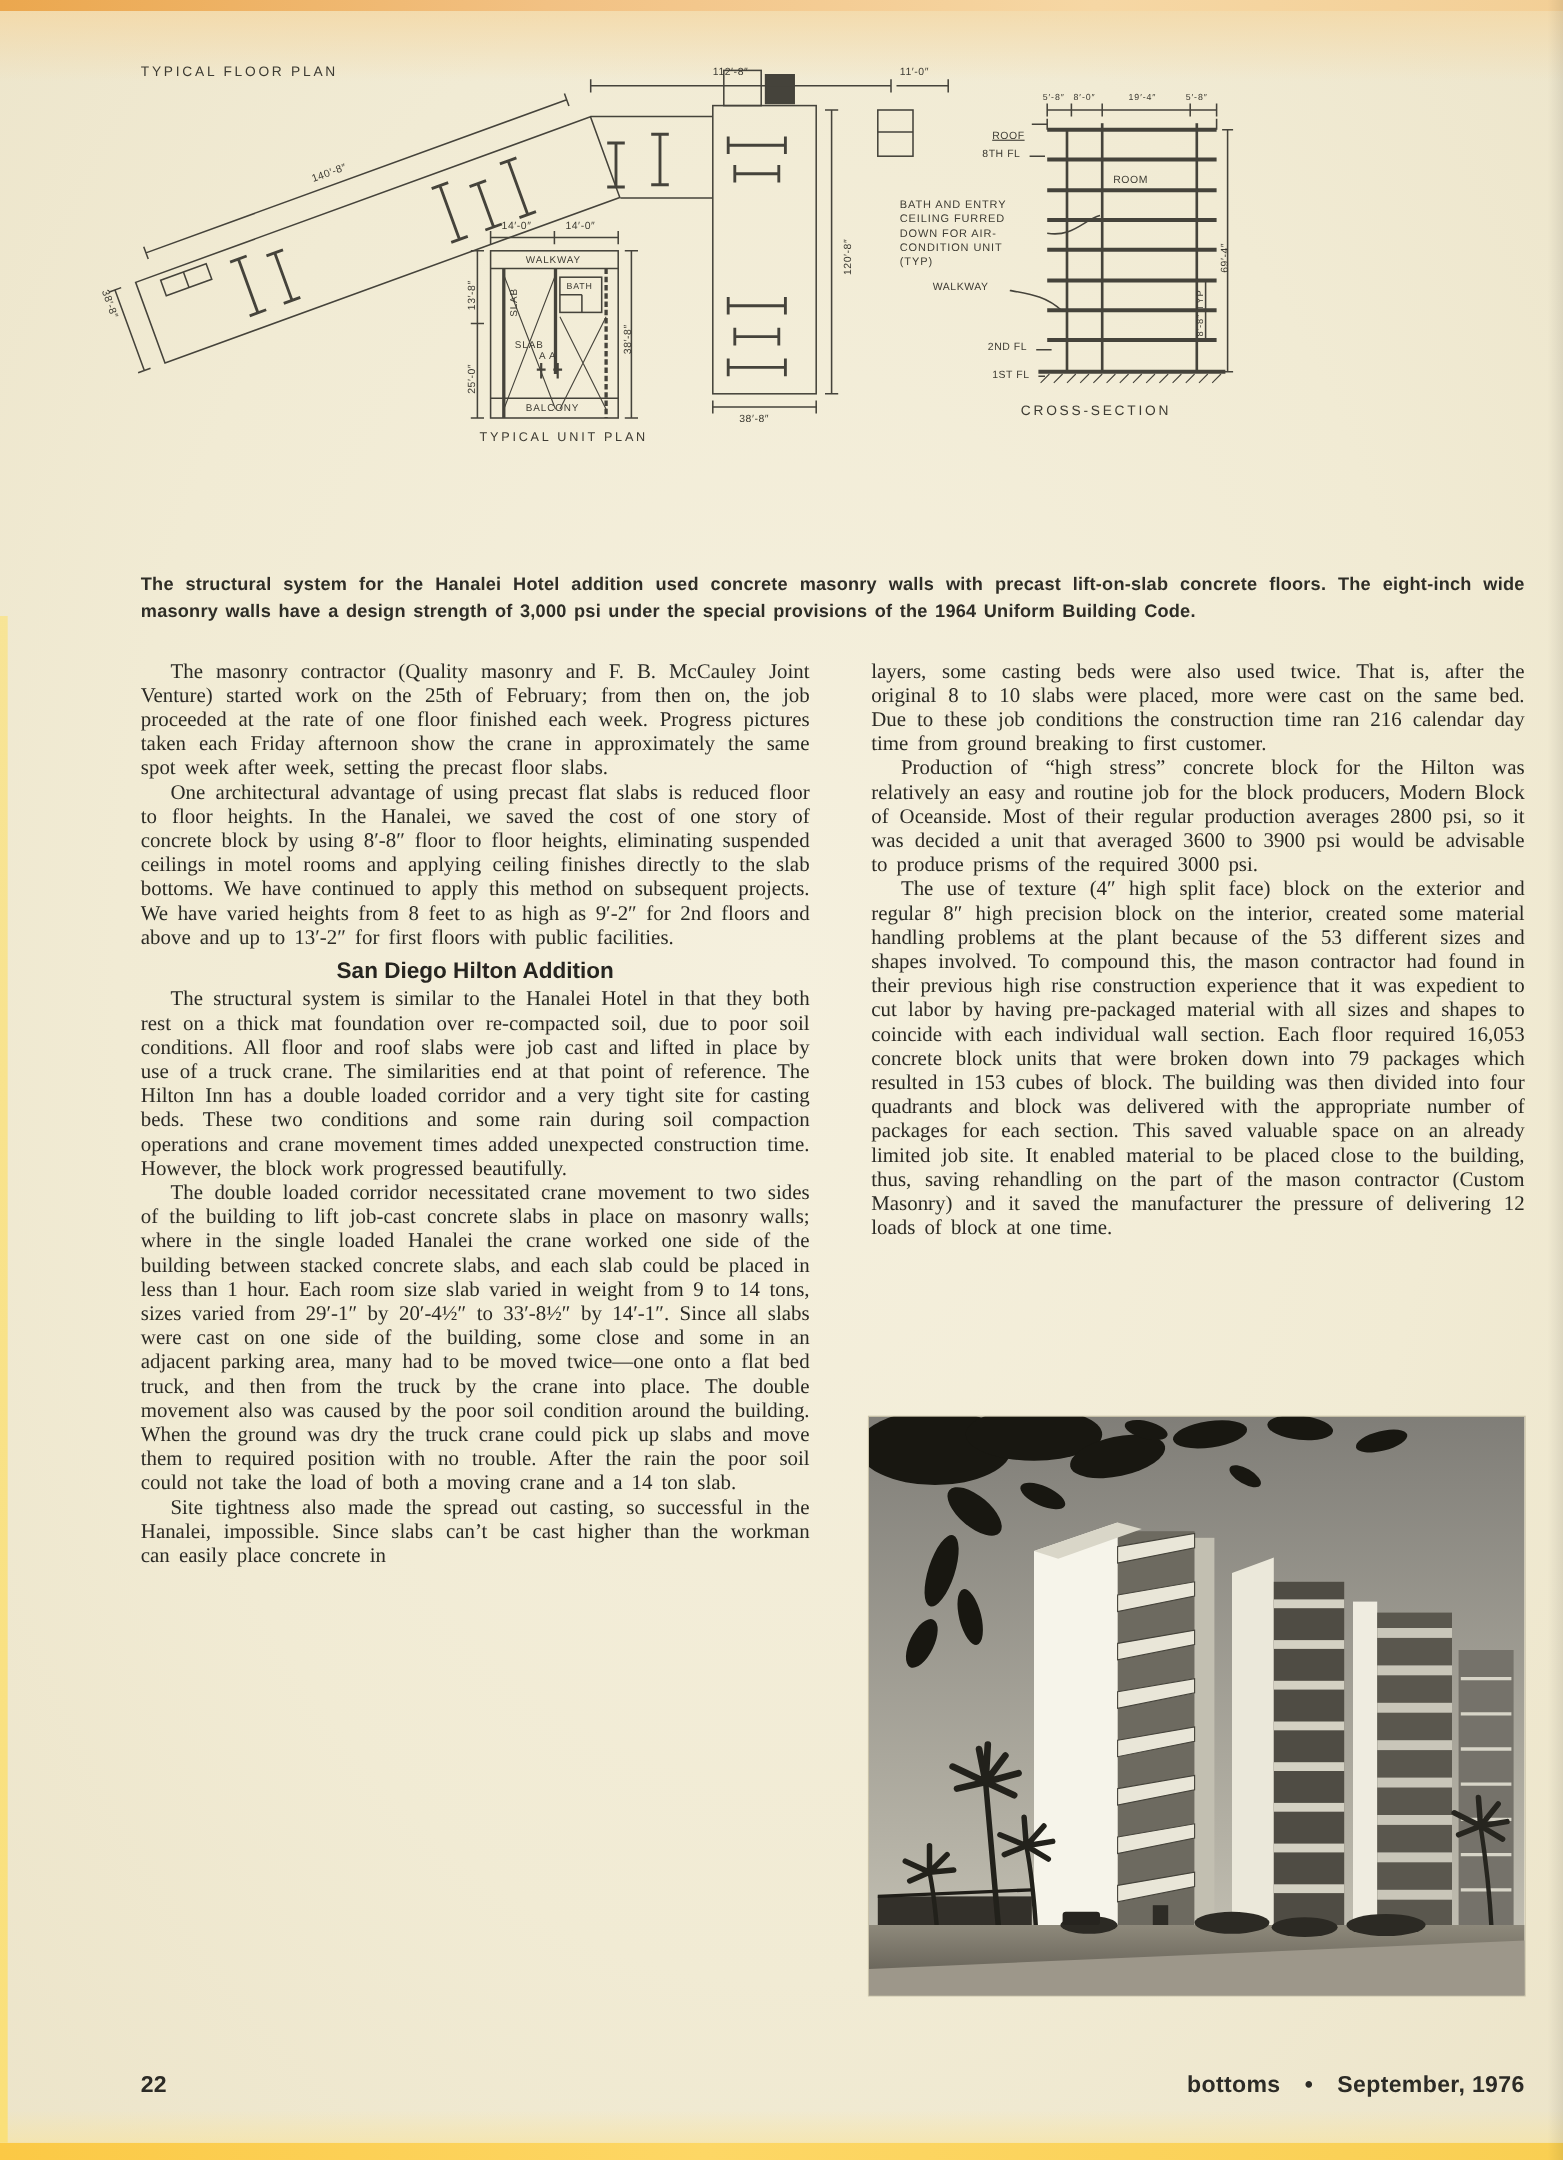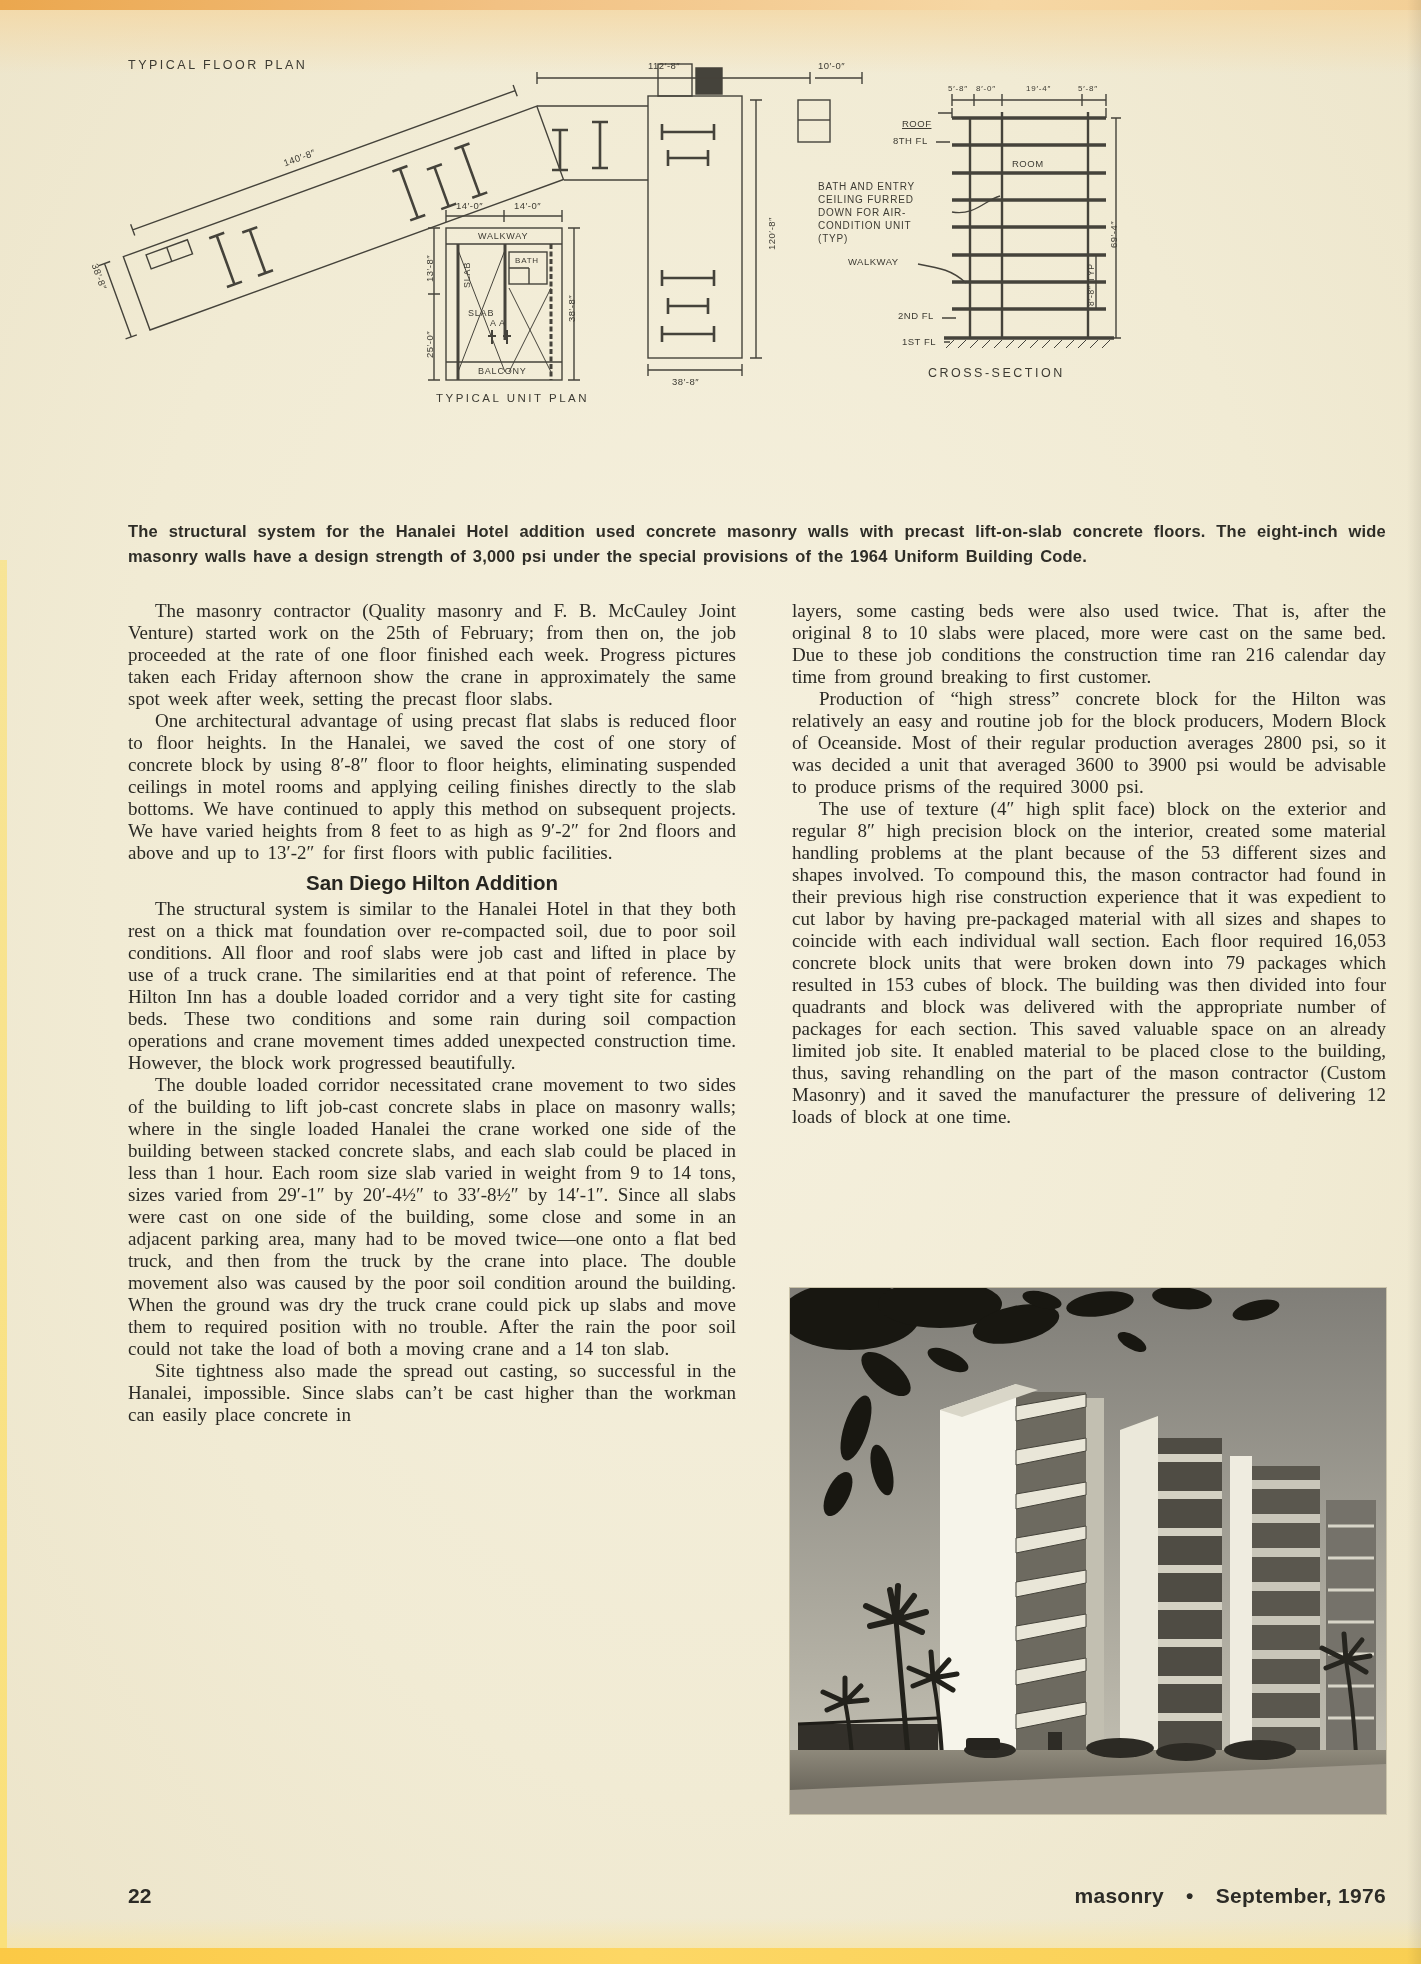--- a/index.html
+++ b/index.html
@@ -188,21 +188,21 @@
       <path d="M952 212 C975 216 985 200 1000 196"></path>
       <path d="M938 113 h14 M936 142 h14"></path>
       <path d="M942 318 h14 M944 342 h6"></path>
     </g>
   </svg>
 
   <span class="diag-label dl-title" style="left:128px;top:58px;">TYPICAL FLOOR PLAN</span>
   <span class="diag-label dl-dim rot" style="left:282px;top:158px;transform:rotate(-20deg);">140′-8″</span>
   <span class="diag-label dl-dim rot" style="left:100px;top:262px;transform:rotate(70deg);">38′-8″</span>
   <span class="diag-label dl-dim" style="left:648px;top:60px;">112′-8″</span>
-  <span class="diag-label dl-dim" style="left:818px;top:60px;">10′-0″</span>
+  <span class="diag-label dl-dim" style="left:818px;top:60px;">11′-0″</span>
   <span class="diag-label dl-dim rot" style="left:766px;top:250px;transform:rotate(-90deg);">120′-8″</span>
   <span class="diag-label dl-dim" style="left:672px;top:376px;">38′-8″</span>
 
   <span class="diag-label dl-dim" style="left:456px;top:200px;">14′-0″</span>
   <span class="diag-label dl-dim" style="left:514px;top:200px;">14′-0″</span>
   <span class="diag-label dl-dim rot" style="left:424px;top:282px;transform:rotate(-90deg);">13′-8″</span>
   <span class="diag-label dl-dim rot" style="left:424px;top:358px;transform:rotate(-90deg);">25′-0″</span>
   <span class="diag-label dl-dim rot" style="left:566px;top:322px;transform:rotate(-90deg);">38′-8″</span>
   <span class="diag-label dl-small" style="left:478px;top:231px;">WALKWAY</span>
   <span class="diag-label dl-small rot" style="left:462px;top:288px;transform:rotate(-90deg);">SLAB</span>
@@ -351,18 +351,18 @@
         <ellipse cx="470" cy="462" rx="36" ry="10"></ellipse>
         <ellipse cx="200" cy="462" rx="26" ry="8"></ellipse>
       </g>
       <rect x="176" y="450" width="34" height="12" rx="3" fill="#26241f"></rect>
     </svg>
   </div>
 
 
   <div class="page-number">22</div>
   <div class="footer-right">
-    <span>masonry</span>
+    <span>bottoms</span>
     <span>•</span>
     <span>September, 1976</span>
   </div>
 
 </div>
 
 </body></html>

